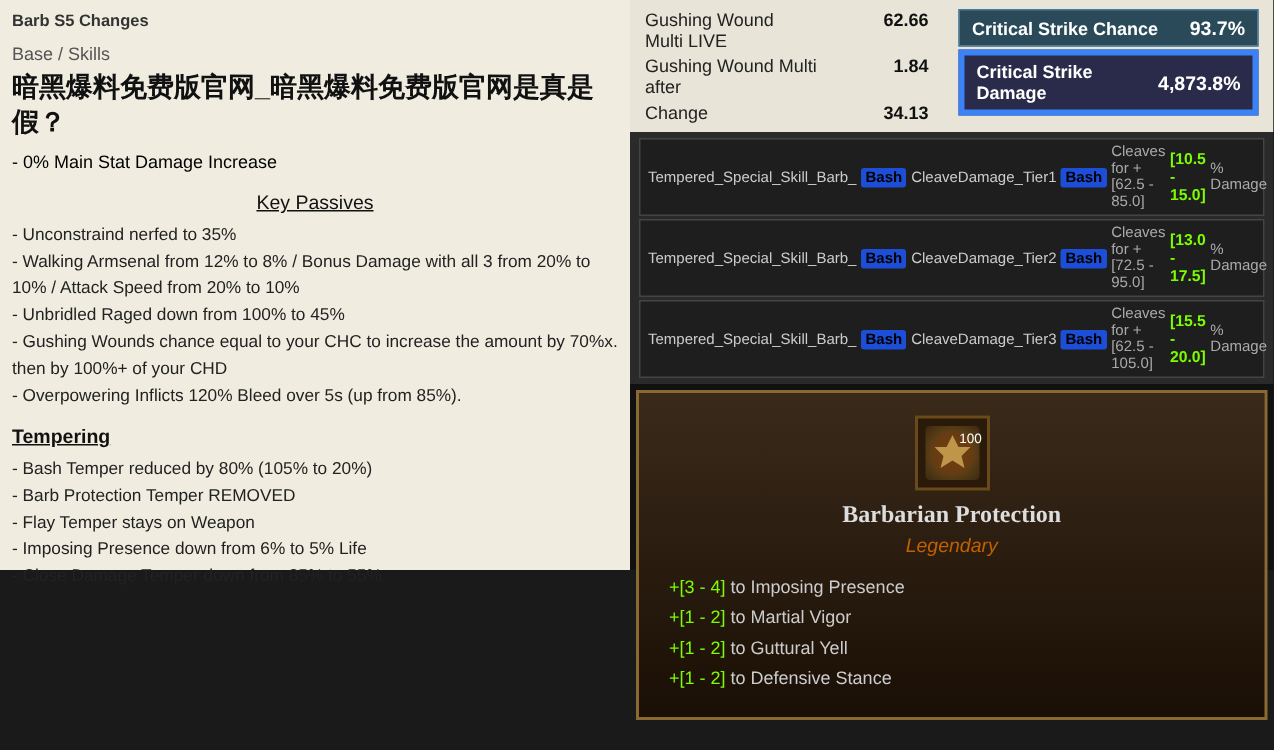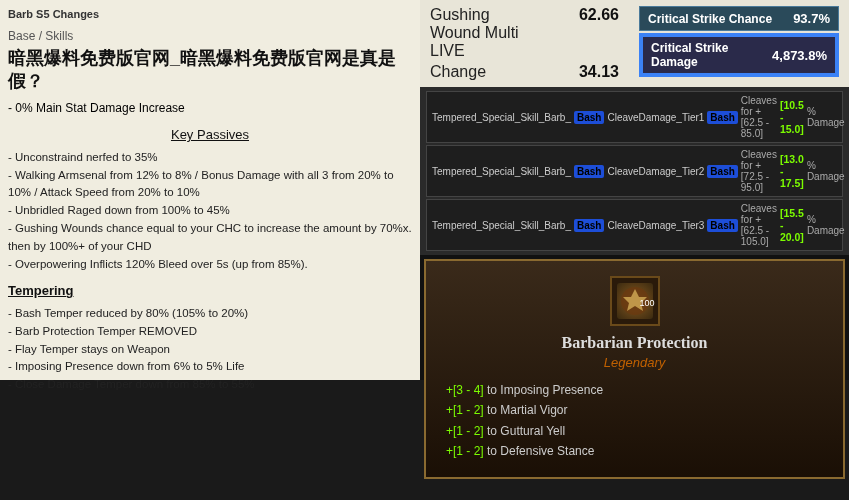--- a/index.html
+++ b/index.html
@@ -116,21 +116,21 @@
     .stat-group {
       display: flex;
       flex-direction: column;
       gap: 3px;
     }
 
     .stat-row {
       display: flex;
       justify-content: space-between;
       gap: 45px;
-      font-size: 16px;
+      font-size: 12px;
       color: #222;
     }
 
     .stat-value {
       font-weight: bold;
       color: #111;
     }
 
     
     .crit-boxes {
@@ -240,21 +240,21 @@
 
     .item-icon {
       width: 36px;
       height: 36px;
       background: radial-gradient(circle, #8a5a20, #3a2a10);
       border-radius: 3px;
     }
 
     .item-count {
       position: absolute;
-      top: 20px;
+      top: 8px;
       right: 3px;
       font-size: 9px;
       color: #fff;
     }
 
     .item-name {
       font-size: 16px;
       font-weight: bold;
       color: #ddd;
       text-align: center;
@@ -318,20 +318,24 @@
 
   <div class="right-panel">
 
     <div class="stats-area">
       <div class="stat-group">
         <div class="stat-row">
           <span>Gushing Wound Multi LIVE</span>
           <span class="stat-value">62.66</span>
         </div>
         <div class="stat-row">
+          <span>Gushing Wound Multi after</span>
+          <span class="stat-value">1.84</span>
+        </div>
+        <div class="stat-row">
           <span>Change</span>
           <span class="stat-value">34.13</span>
         </div>
       </div>
 
       <div class="crit-boxes">
         <div class="crit-box crit-box-chance">
           <span class="crit-label">Critical Strike Chance</span>
           <span class="crit-value">93.7%</span>
         </div>

